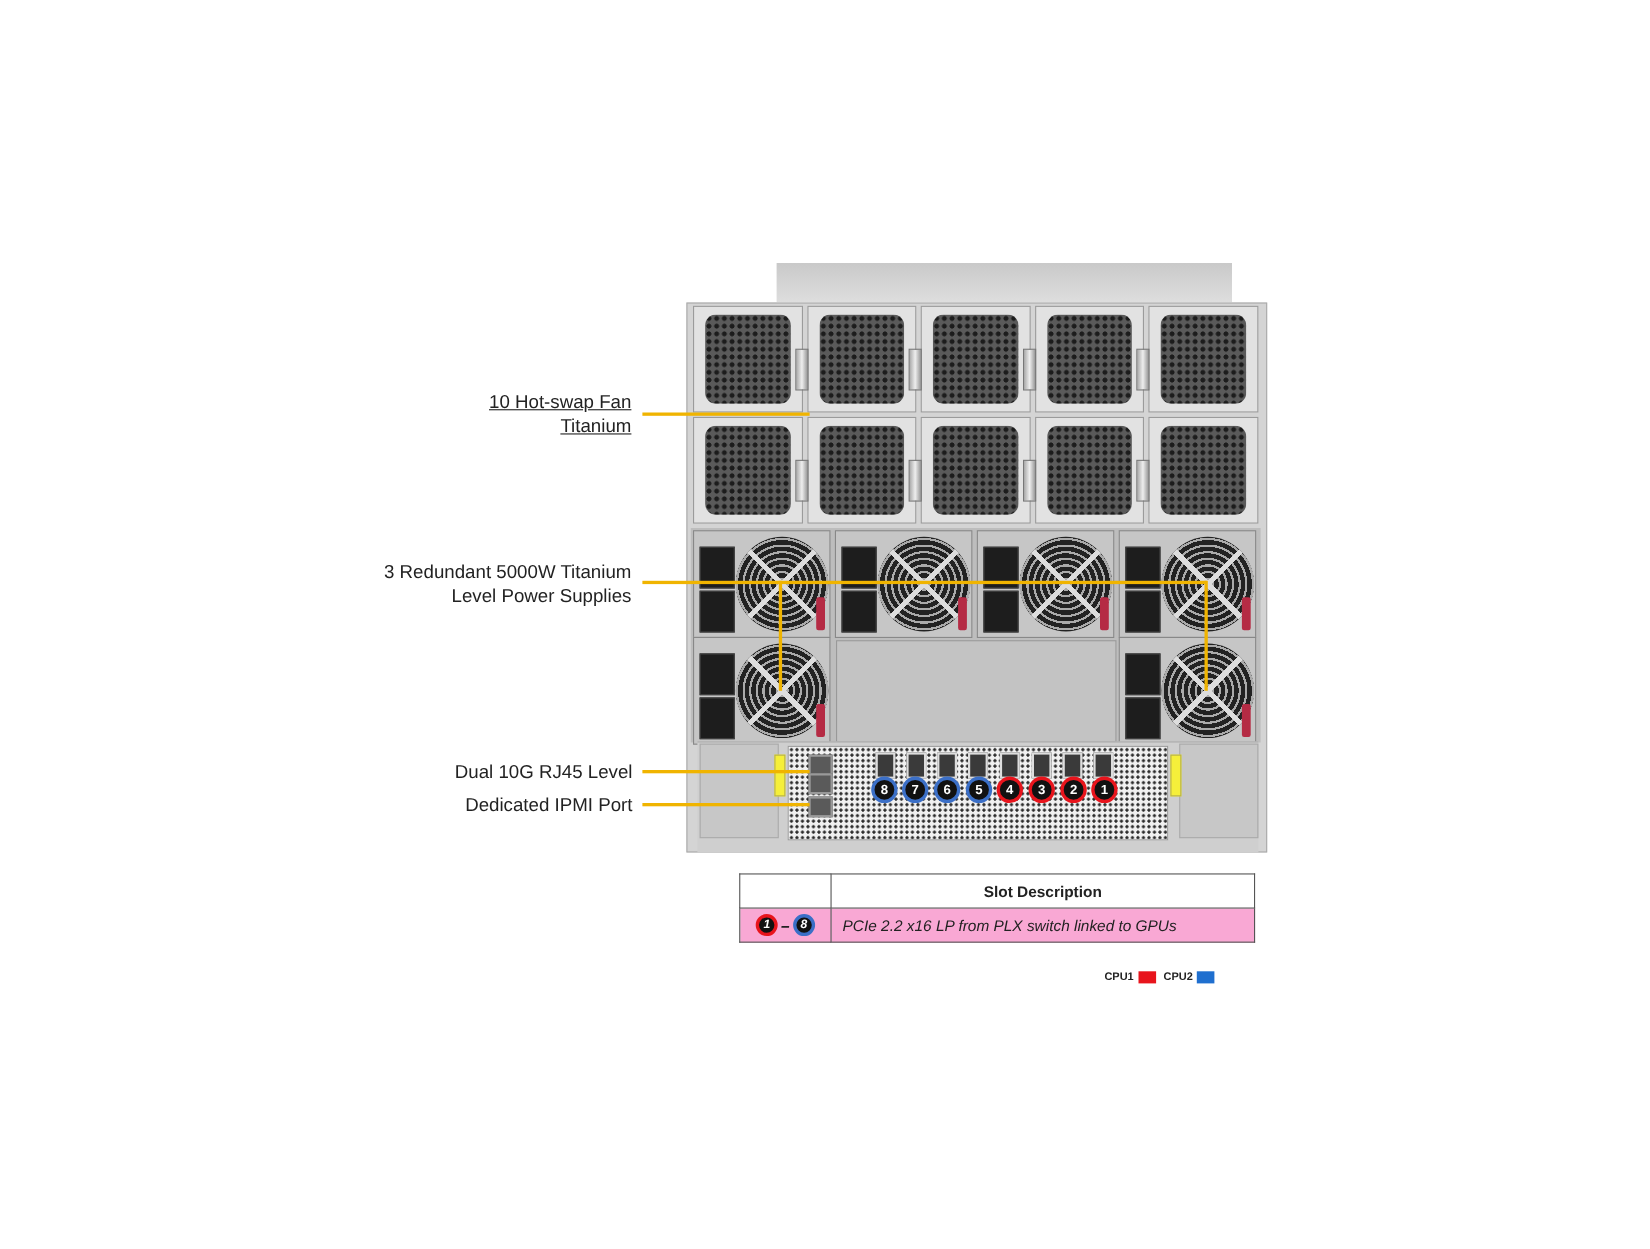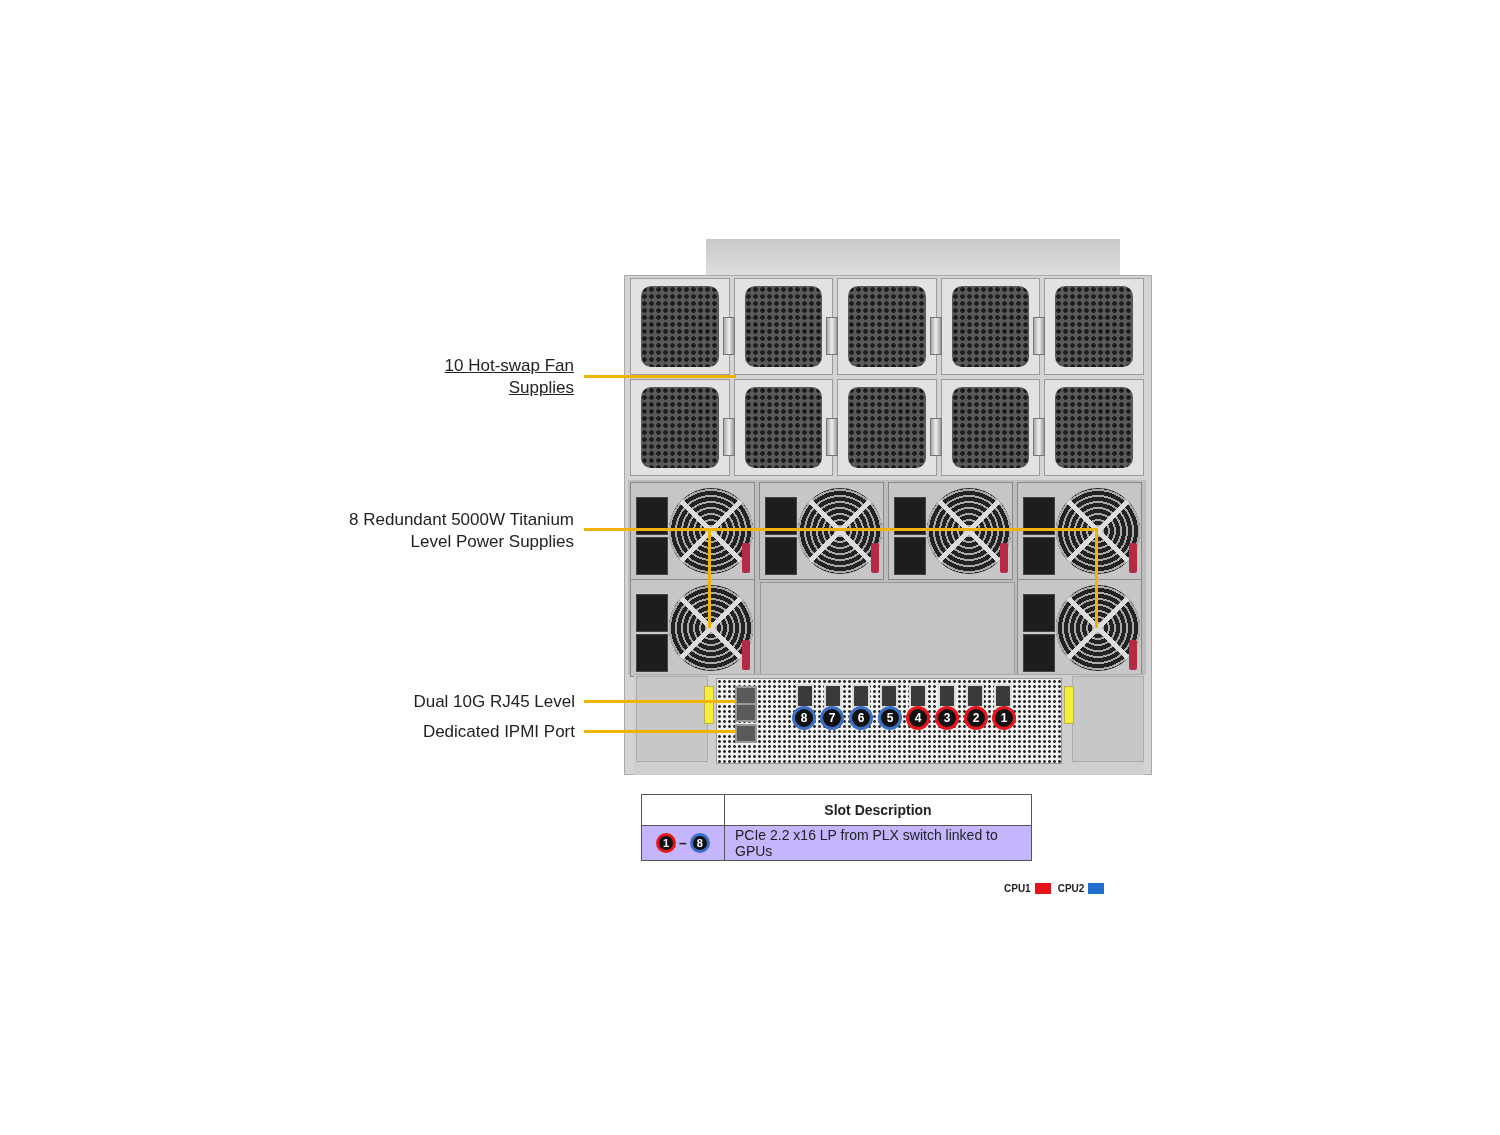--- a/index.html
+++ b/index.html
@@ -38,24 +38,24 @@
   .io-panel { position:absolute; left:716px; top:678px; width:346px; height:86px; background:#f1f1f1; border:1px solid #9a9a9a; box-sizing:border-box;
     background-image:radial-gradient(circle,#2b2b2b 1.2px,transparent 1.6px); background-size:5px 5px; }
   .rj45 { position:absolute; left:735px; width:18px; height:15px; background:#5a5a5a; border:2px solid #999; }
   .slot-badge { position:absolute; top:706px; width:24px; height:24px; border-radius:50%; background:#111; color:#fff;
     font-size:12px; font-weight:bold; display:flex; align-items:center; justify-content:center; box-sizing:border-box; z-index:3; }
   .slot-badge.cpu1 { border:3px solid #e8141c; }
   .slot-badge.cpu2 { border:3px solid #3b6fc7; }
   .slot-opening { position:absolute; top:684px; width:14px; height:20px; background:#3a3a3a; border:2px solid #ddd; }
 
   
-  .slot-table { position:absolute; left:641px; top:794px; width:391px; border-collapse:collapse; font-size:14px; }
+  .slot-table { position:absolute; left:672px; top:794px; width:469px; border-collapse:collapse; font-size:14px; }
   .slot-table td, .slot-table th { border:1.5px solid #555; }
   .slot-table th { height:28px; font-weight:bold; color:#222; background:#fff; }
-  .slot-table td { height:28px; background:#c4b5fd; color:#222; }
+  .slot-table td { height:28px; background:#f9a8d4; color:#222;font-style:italic; }
   .slot-table .c1 { width:80px; text-align:center; }
   .slot-table .desc { padding-left:10px; text-align:left; }
   .mini-badge { display:inline-flex; width:20px; height:20px; border-radius:50%; background:#111; color:#fff; font-size:11px; font-weight:bold;
     align-items:center; justify-content:center; vertical-align:middle; box-sizing:border-box; }
   .mini-badge.cpu1 { border:3px solid #e8141c; }
   .mini-badge.cpu2 { border:3px solid #3b6fc7; }
   .dash { font-weight:bold; margin:0 3px; vertical-align:middle; }
 
   .legend { position:absolute; left:1004px; top:883px; font-size:10px; font-weight:bold; color:#222; display:flex; align-items:center; gap:4px; }
   .swatch { display:inline-block; width:16px; height:11px; }
@@ -169,26 +169,26 @@
 <div class="slot-badge cpu2" style="left:820px">7</div>
 <div class="slot-badge cpu2" style="left:849px">6</div>
 <div class="slot-badge cpu2" style="left:878px">5</div>
 <div class="slot-badge cpu1" style="left:906px">4</div>
 <div class="slot-badge cpu1" style="left:935px">3</div>
 <div class="slot-badge cpu1" style="left:964px">2</div>
 <div class="slot-badge cpu1" style="left:992px">1</div>
 
 <div class="label" style="left:380px;top:355px;width:194px;text-decoration:underline;">
   <div>10 Hot-swap Fan</div>
-  <div>Supplies</div>
+  <div>Titanium</div>
 </div>
 <div class="callout" style="left:584px;top:375px;width:152px;height:3px;"></div>
 
 <div class="label" style="left:300px;top:509px;width:274px;">
-  <div>8 Redundant 5000W Titanium</div>
+  <div>3 Redundant 5000W Titanium</div>
   <div>Level Power Supplies</div>
 </div>
 <div class="callout" style="left:584px;top:528px;width:513px;height:3px;"></div>
 <div class="callout" style="left:708px;top:528px;width:3px;height:100px;"></div>
 <div class="callout" style="left:1095px;top:528px;width:3px;height:100px;"></div>
 
 <div class="label" style="left:360px;top:691px;width:215px;">Dual 10G RJ45 Level</div>
 <div class="callout" style="left:584px;top:700px;width:152px;height:3px;"></div>
 
 <div class="label" style="left:360px;top:721px;width:215px;">Dedicated IPMI Port</div>

